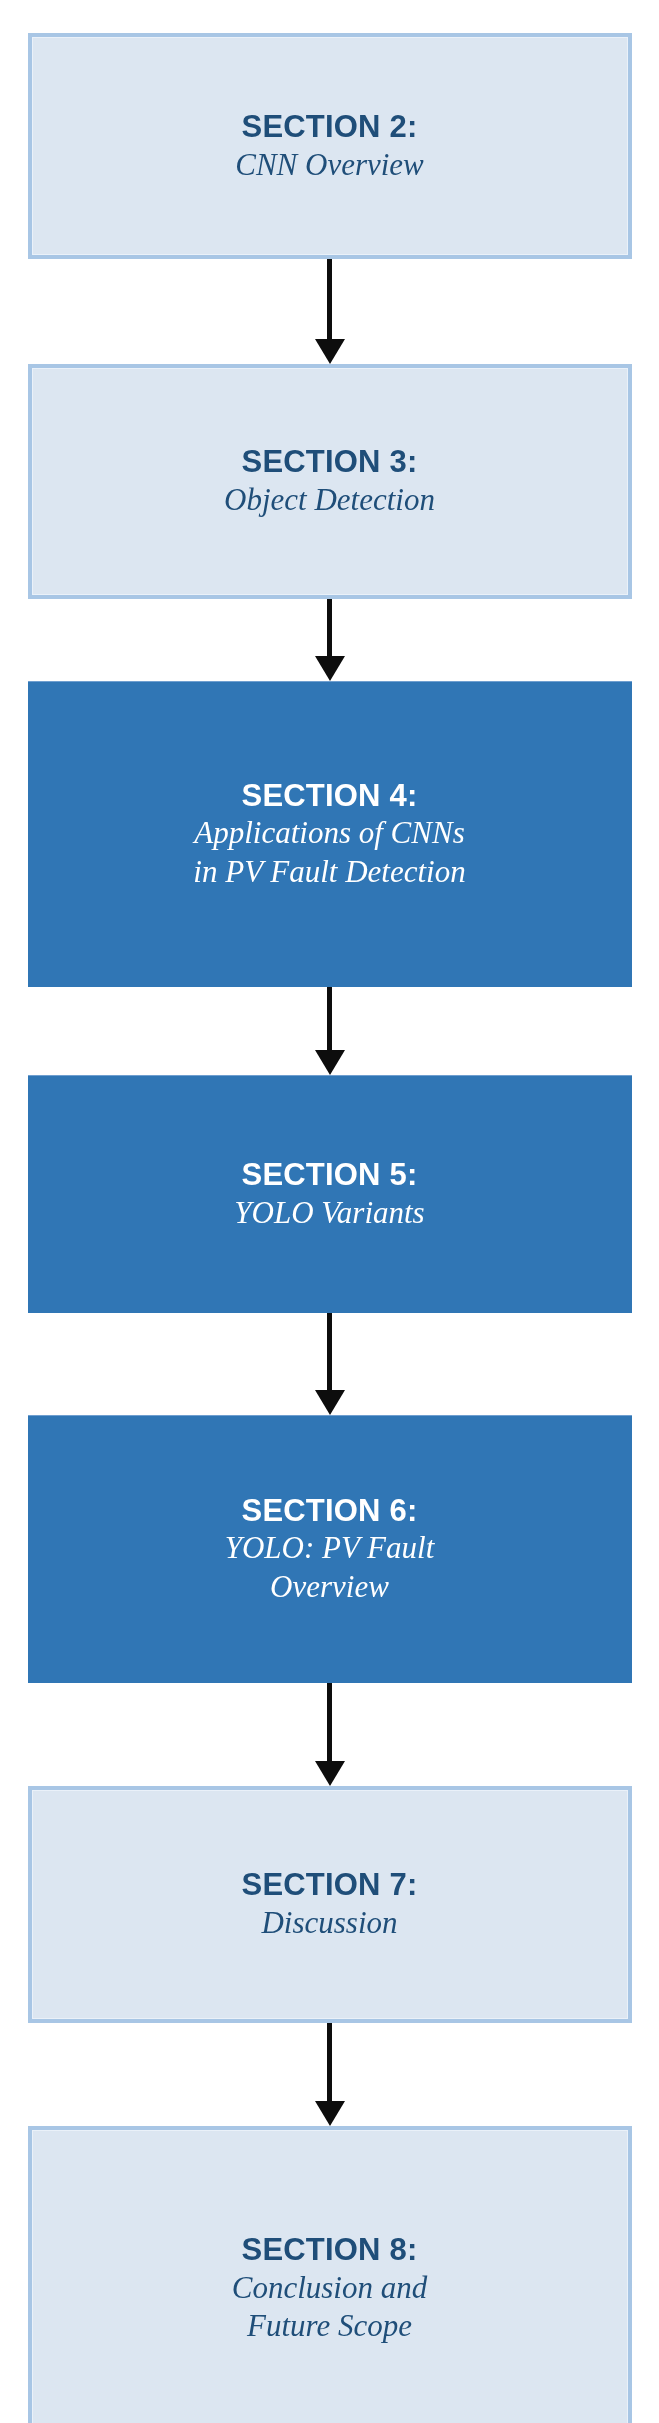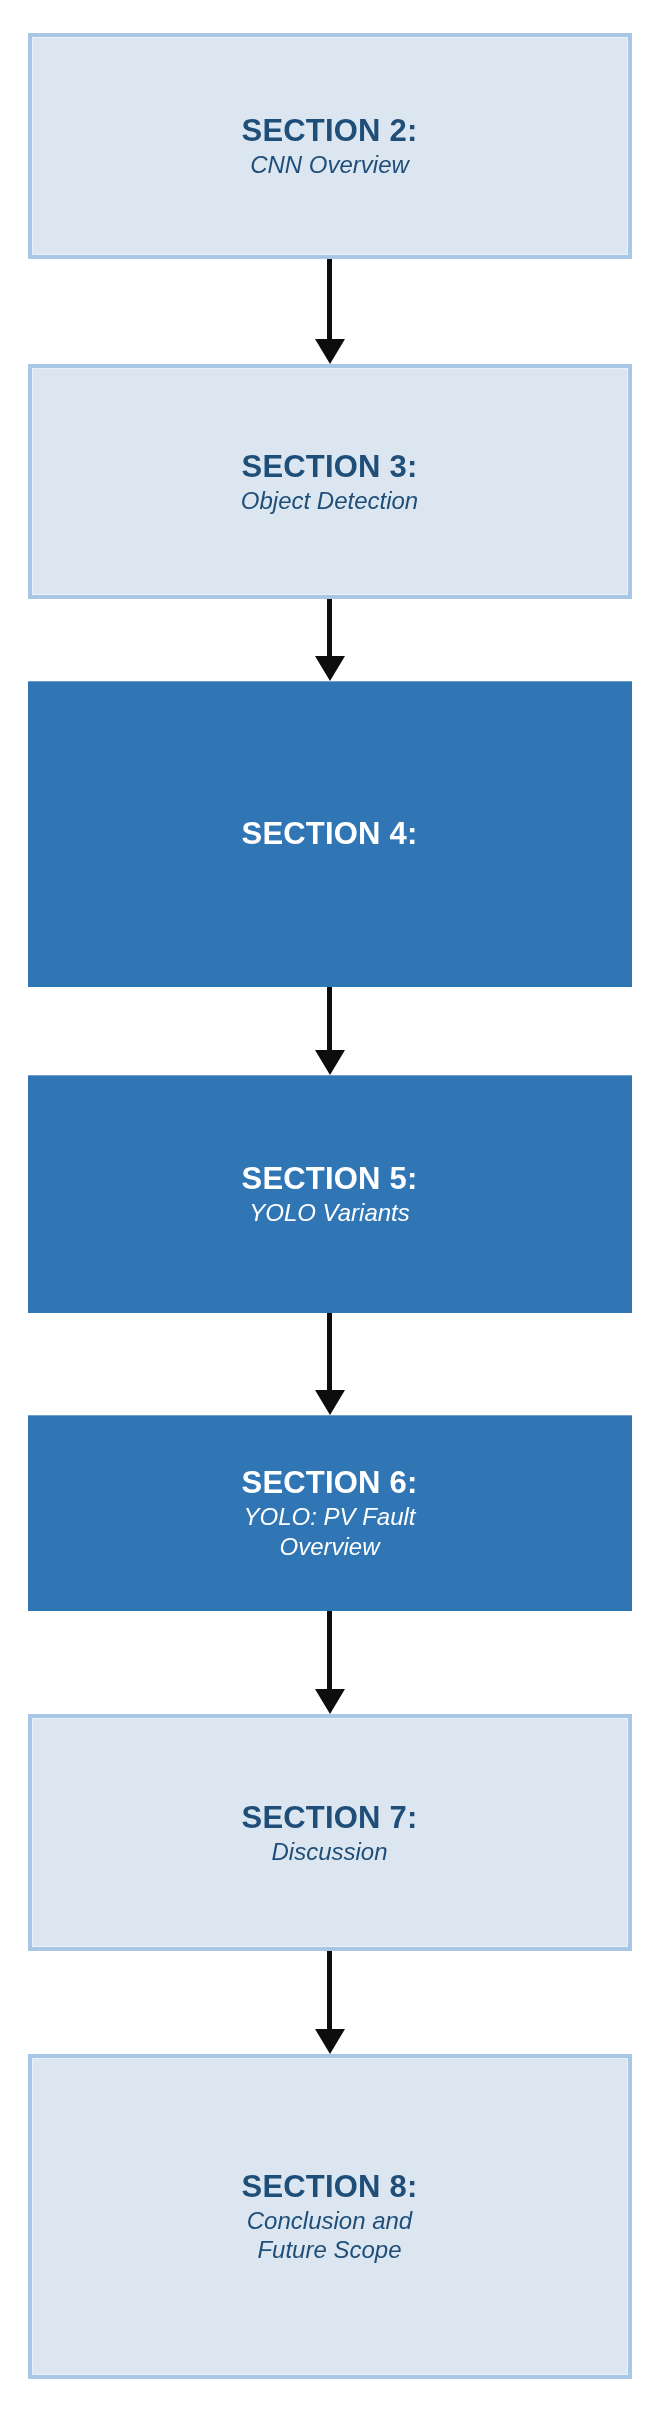--- a/index.html
+++ b/index.html
@@ -52,24 +52,25 @@
   .node-title {
     font-weight: bold;
     font-size: 31px;
     line-height: 1.22;
     letter-spacing: 0.2px;
     font-stretch: condensed;
   }
 
   .node-subtitle {
     font-style: italic;
-    font-size: 24px;
+    font-size: 31px;
     line-height: 1.24;
     font-stretch: condensed;
     white-space: pre-line;
+    font-family: Liberation Serif, serif;
   }
 
   .node.light .node-title,
   .node.light .node-subtitle {
     color: #1f4e79;
   }
 
   .node.dark .node-title,
   .node.dark .node-subtitle {
     color: #ffffff;
@@ -115,34 +116,36 @@
     <div class="node light" style="height: 235px; align-items: center;">
       <div class="node-title">SECTION 3:</div>
       <div class="node-subtitle">Object Detection</div>
     </div>
     <div class="connector" style="height: 82px;">
       <div class="shaft"></div>
       <div class="head"></div>
     </div>
     <div class="node dark" style="height: 306px;">
       <div class="node-title">SECTION 4:</div>
+      <div class="node-subtitle">Applications of CNNs
+in PV Fault Detection</div>
     </div>
     <div class="connector" style="height: 88px;">
       <div class="shaft"></div>
       <div class="head"></div>
     </div>
     <div class="node dark" style="height: 238px;">
       <div class="node-title">SECTION 5:</div>
       <div class="node-subtitle">YOLO Variants</div>
     </div>
     <div class="connector" style="height: 102px;">
       <div class="shaft"></div>
       <div class="head"></div>
     </div>
-    <div class="node dark" style="height: 196px;">
+    <div class="node dark" style="height: 268px;">
       <div class="node-title">SECTION 6:</div>
       <div class="node-subtitle">YOLO: PV Fault
 Overview</div>
     </div>
     <div class="connector" style="height: 103px;">
       <div class="shaft"></div>
       <div class="head"></div>
     </div>
     <div class="node light" style="height: 237px; align-items: center;">
       <div class="node-title">SECTION 7:</div>

